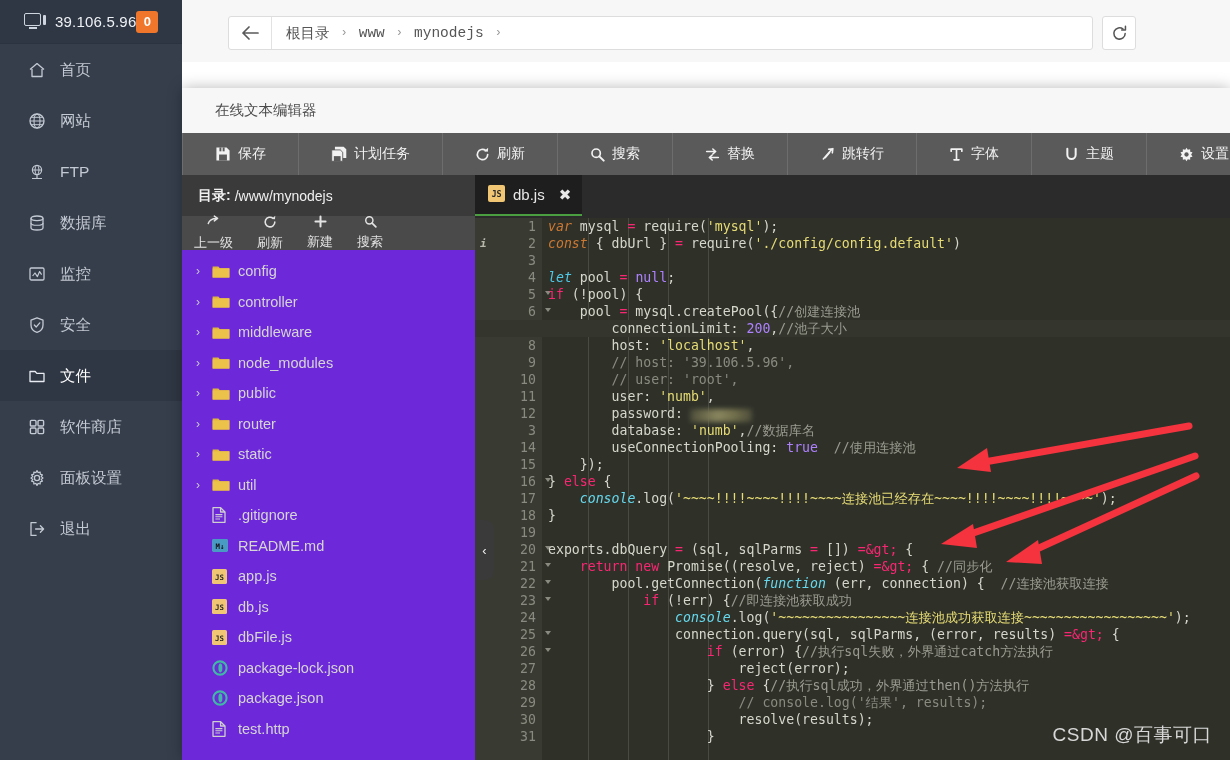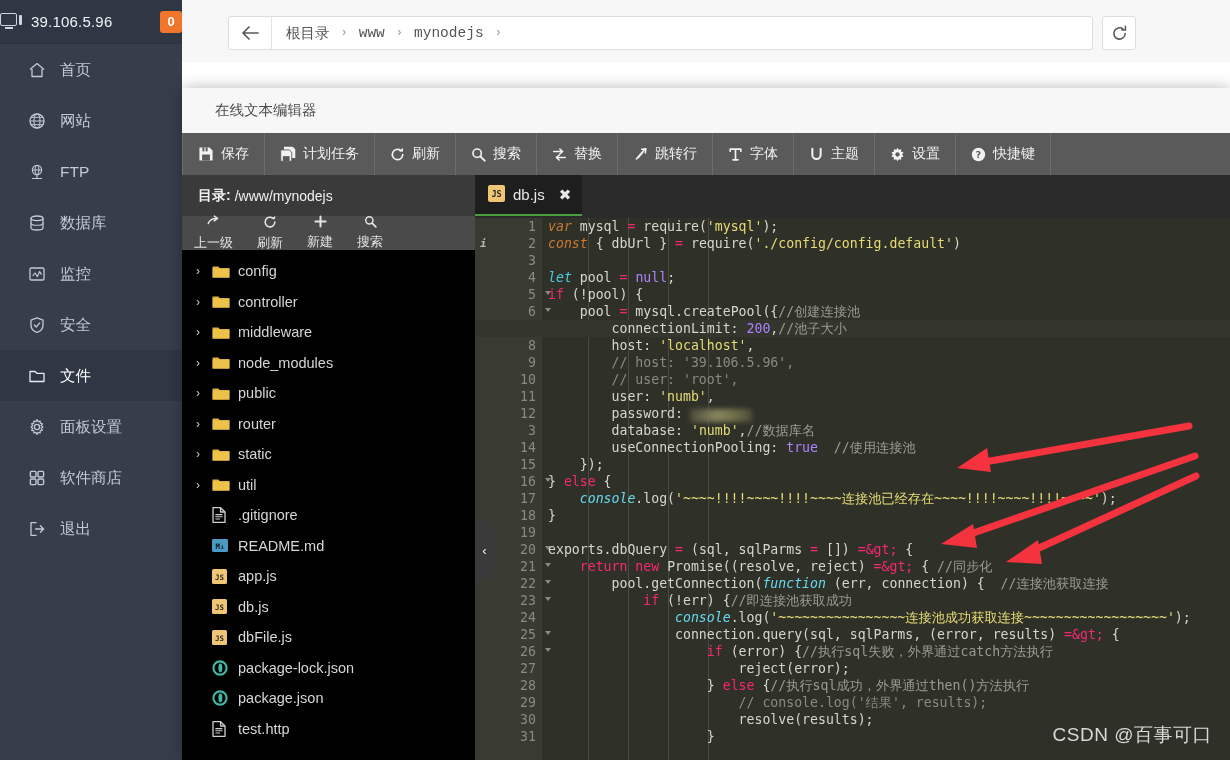--- a/index.html
+++ b/index.html
@@ -12,21 +12,21 @@
   }
   #root { position: relative; width: 1230px; height: 760px; overflow: hidden; background:#fff; }
 
   
   #sidebar {
     position: absolute; left:0; top:0; width:182px; height:760px;
     background:#363e4c;
   }
   #side-head {
     height:44px; background:#2f3744; display:flex; align-items:center;
-    padding:0 0; color:#e6e9ee; border-bottom:1px solid #2b3340;
+    padding:0 24px; color:#e6e9ee; border-bottom:1px solid #2b3340;
   }
   #side-head .mon { width:22px; height:18px; position:relative; margin-right:9px; flex:none; }
   #side-head .mon .scr {
     position:absolute; left:0; top:0; width:17px; height:13px;
     border:1.6px solid #cfd5de; border-radius:2px;
   }
   #side-head .mon .base {
     position:absolute; left:5px; top:14.5px; width:8px; height:1.8px; background:#cfd5de;
   }
   #side-head .mon .bar {
@@ -74,33 +74,33 @@
     background:#2b2b2b; box-shadow:0 0 14px rgba(0,0,0,.28);
   }
   #ed-title {
     height:45px; background:#f7f7f7; display:flex; align-items:center;
     padding-left:33px; color:#4b4b4b; font-size:14.5px;
   }
   #ed-toolbar {
     height:42px; background:#5a5a5a; display:flex; align-items:stretch;
   }
   .tb-btn {
-    display:flex; align-items:center; gap:7px; padding:0 15px; color:#f2f2f2;
+    display:flex; align-items:center; gap:7px; padding:0 32px; color:#f2f2f2;
     font-size:14px; border-right:1px solid #6d6d6d; cursor:pointer; white-space:nowrap;
   }
   .tb-btn:first-child { border-left:1px solid #6d6d6d; }
   .tb-btn .ti { display:flex; align-items:center; font-size:14px; }
   .tb-btn .ti svg { display:block; }
 
   #ed-body { position:absolute; left:0; top:87px; width:1048px; height:585px; }
 
   
   #tree-pane {
     position:absolute; left:0; top:0; width:293px; height:585px;
-    background:#000000; overflow:hidden;
+    background:#6d28d9; overflow:hidden;
   }
   #tree-dir {
     height:41px; background:#3a3a3a; display:flex; align-items:center;
     padding-left:16px; color:#f0f0f0; font-size:14px;
   }
   #tree-dir b { font-weight:bold; margin-right:4px; }
   #tree-ops {
     height:34px; background:#4a4a4a; display:flex; align-items:center; color:#e3e3e3; font-size:13px;
   }
   .op-btn { display:flex; align-items:center; gap:5px; padding:0 12px; cursor:pointer; white-space:nowrap;flex-direction:column; }
@@ -269,36 +269,36 @@
           <span class="ico">
             <svg width="18" height="18" viewBox="0 0 18 18">
               <path d="M2 14.5 V4.5 H7.2 L8.8 6.4 H16 V14.5 Z" fill="none" stroke="#e8ecf2" stroke-width="1.3" stroke-linejoin="round"></path>
             </svg>
           </span>
           <span class="nav-label">文件</span>
         </div>
         <div class="nav-item">
           <span class="ico">
             <svg width="18" height="18" viewBox="0 0 18 18">
-              <circle cx="9" cy="9" r="2.6" fill="none" stroke="#c4cad3" stroke-width="1.3"></circle>
-              <path d="M9 1.6 L10 3.6 L12.2 3 L12.2 5.2 L14.4 5.8 L13.2 7.6 L15 9 L13.2 10.4 L14.4 12.2 L12.2 12.8 L12.2 15 L10 14.4 L9 16.4 L8 14.4 L5.8 15 L5.8 12.8 L3.6 12.2 L4.8 10.4 L3 9 L4.8 7.6 L3.6 5.8 L5.8 5.2 L5.8 3 L8 3.6 Z" fill="none" stroke="#c4cad3" stroke-width="1.2" stroke-linejoin="round"></path>
-            </svg>
-          </span>
-          <span class="nav-label">面板设置</span>
-        </div>
-        <div class="nav-item">
-          <span class="ico">
-            <svg width="18" height="18" viewBox="0 0 18 18">
               <rect x="2.4" y="2.4" width="5.6" height="5.6" rx="1" fill="none" stroke="#c4cad3" stroke-width="1.4"></rect>
               <rect x="10" y="2.4" width="5.6" height="5.6" rx="1" fill="none" stroke="#c4cad3" stroke-width="1.4"></rect>
               <rect x="2.4" y="10" width="5.6" height="5.6" rx="1" fill="none" stroke="#c4cad3" stroke-width="1.4"></rect>
               <rect x="10" y="10" width="5.6" height="5.6" rx="1" fill="none" stroke="#c4cad3" stroke-width="1.4"></rect>
             </svg>
           </span>
           <span class="nav-label">软件商店</span>
+        </div>
+        <div class="nav-item">
+          <span class="ico">
+            <svg width="18" height="18" viewBox="0 0 18 18">
+              <circle cx="9" cy="9" r="2.6" fill="none" stroke="#c4cad3" stroke-width="1.3"></circle>
+              <path d="M9 1.6 L10 3.6 L12.2 3 L12.2 5.2 L14.4 5.8 L13.2 7.6 L15 9 L13.2 10.4 L14.4 12.2 L12.2 12.8 L12.2 15 L10 14.4 L9 16.4 L8 14.4 L5.8 15 L5.8 12.8 L3.6 12.2 L4.8 10.4 L3 9 L4.8 7.6 L3.6 5.8 L5.8 5.2 L5.8 3 L8 3.6 Z" fill="none" stroke="#c4cad3" stroke-width="1.2" stroke-linejoin="round"></path>
+            </svg>
+          </span>
+          <span class="nav-label">面板设置</span>
         </div>
         <div class="nav-item">
           <span class="ico">
             <svg width="18" height="18" viewBox="0 0 18 18">
               <path d="M8.6 2.6 H3 V15.4 H8.6" fill="none" stroke="#c4cad3" stroke-width="1.3" stroke-linejoin="round"></path>
               <path d="M7.6 9 H15.4 M12.4 5.8 L15.6 9 L12.4 12.2" fill="none" stroke="#c4cad3" stroke-width="1.3" stroke-linecap="round" stroke-linejoin="round"></path>
             </svg>
           </span>
           <span class="nav-label">退出</span>
         </div>

